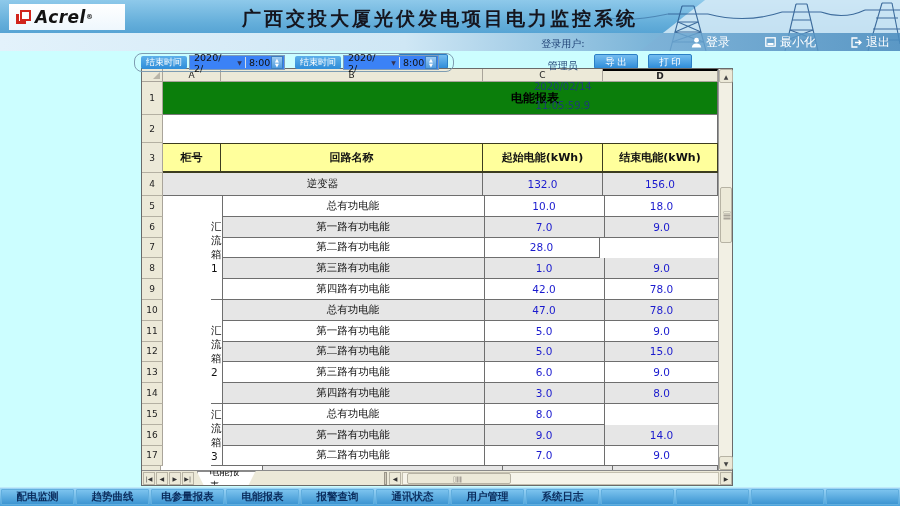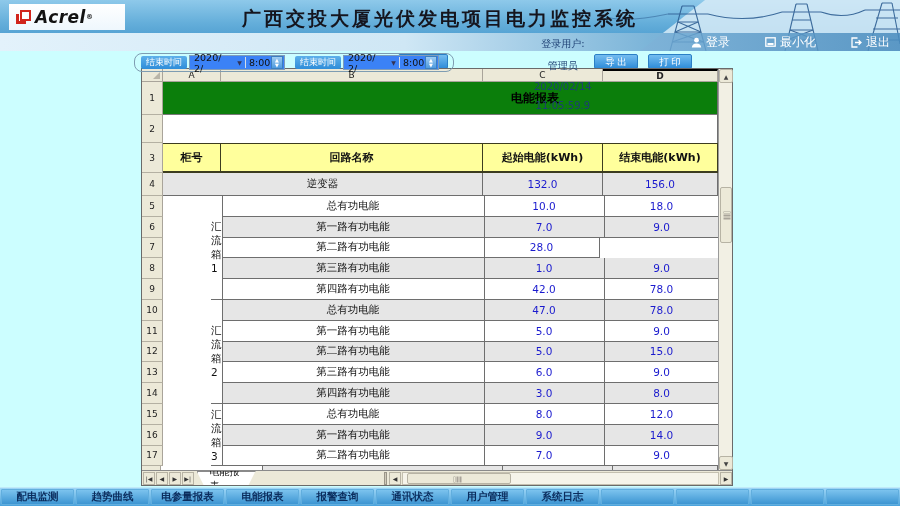--- a/index.html
+++ b/index.html
@@ -333,21 +333,20 @@
       <div class="rncol">
         <div class="rn">15</div>
         <div class="rn">16</div>
         <div class="rn">17</div>
       </div>
       <div class="gcab">汇流箱3</div>
       <div class="gsub">
         <div class="subrow">
           <div class="cell cb">总有功电能</div>
           <div class="cell cc val">8.0</div>
-          <div class="cell cd val">12.0</div>
         </div>
         <div class="subrow">
           <div class="cell cb shade">第一路有功电能</div>
           <div class="cell cc shade val">9.0</div>
           <div class="cell cd shade val">14.0</div>
         </div>
         <div class="subrow">
           <div class="cell cb">第二路有功电能</div>
           <div class="cell cc val">7.0</div>
           <div class="cell cd val">9.0</div>

